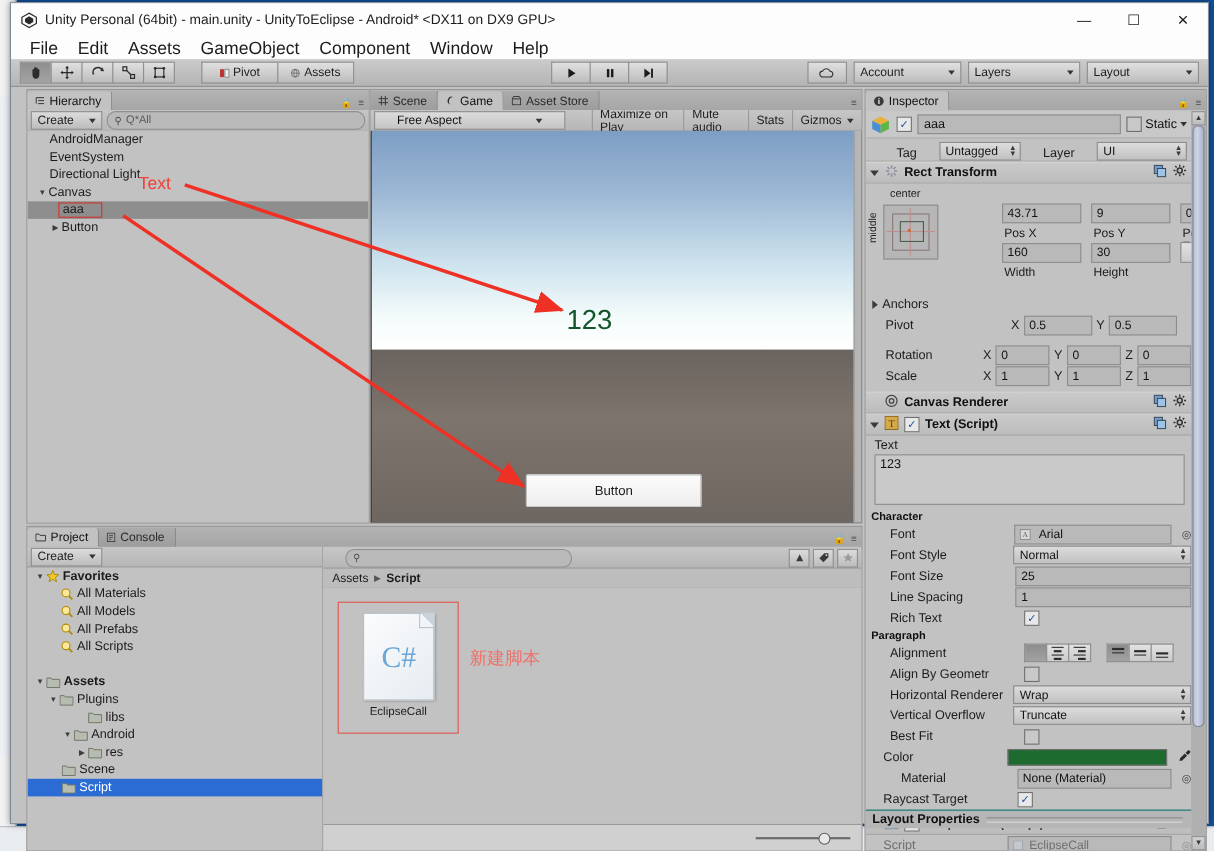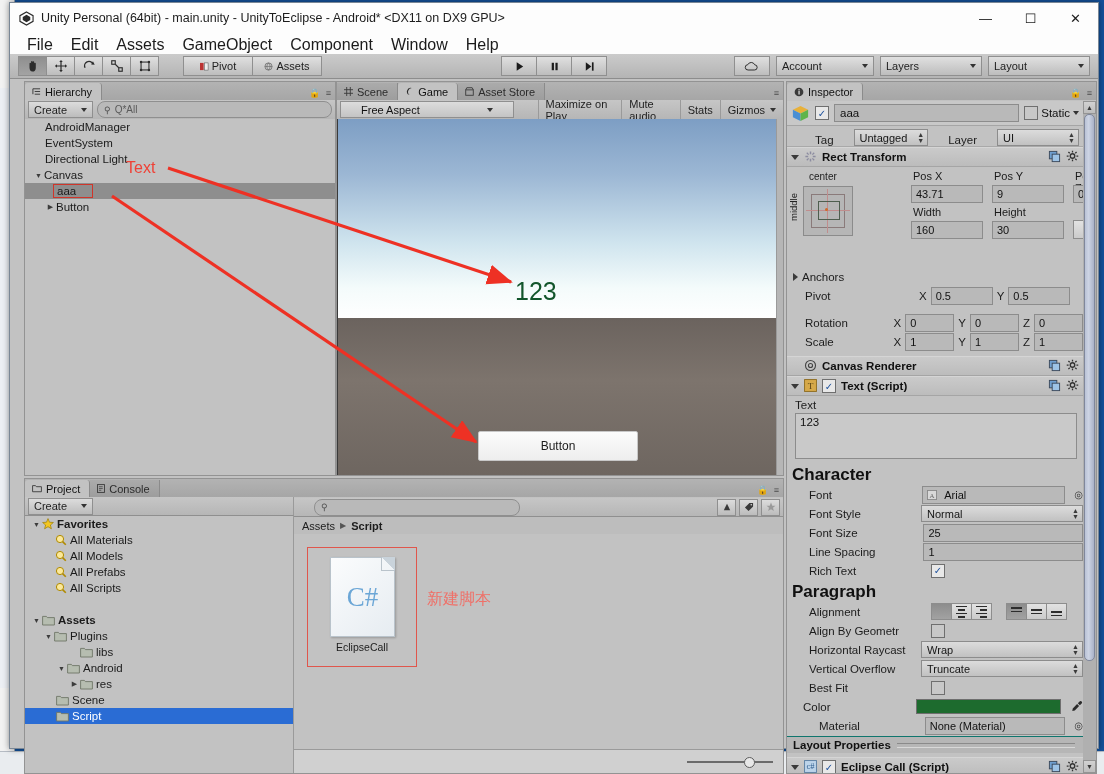--- a/index.html
+++ b/index.html
@@ -125,28 +125,28 @@
 
   .rt-grid{position:relative;height:100px;background:#c2c2c2;}
   .anchor-box{position:absolute;left:16px;top:19px;width:48px;height:48px;background:#b6b6b6;border:1px solid #8b8b8b;}
   .ab-inner{position:absolute;left:7px;top:7px;right:7px;bottom:7px;border:1px solid #8a7a7a;}
   .ab-inner2{position:absolute;left:14px;top:14px;width:20px;height:17px;border:1px solid #4e5e4e;}
   .ab-hline{position:absolute;left:2px;right:2px;top:23px;height:1px;background:#c08d8d;}
   .ab-vline{position:absolute;top:2px;bottom:2px;left:23px;width:1px;background:#c08d8d;}
   .ab-dot{position:absolute;left:21px;top:21px;width:3px;height:3px;background:#d06a2a;border-radius:50%;}
   .vlabel{position:absolute;left:1px;top:26px;font-size:9.5px;color:#222;writing-mode:vertical-rl;transform:rotate(180deg);}
   .clabel{position:absolute;left:22px;top:4px;font-size:10px;color:#222;}
-  .colhead{position:absolute;font-size:11px;color:#1a1a1a;}
+  .colhead{position:absolute;font-size:11px;color:#1a1a1a;margin-top:36px;}
   .alignbtn{width:19px;height:15px;background:linear-gradient(#e2e2e2,#cbcbcb);border:1px solid #8d8d8d;border-right:none;display:flex;align-items:center;justify-content:center;}
   .alignbtn:last-child{border-right:1px solid #8d8d8d;}
   .alignbtn.on{background:linear-gradient(#8d8d8d,#a2a2a2);}
   .abar{width:11px;height:1.5px;background:#2d2d2d;margin:1px 0;}
   .abar.sh{width:7px;}
   .colorfield{height:13px;background:#1d6b2e;border:1px solid #6e6e6e;}
-  .section-lbl{font-weight:bold;font-size:17px;color:#101010;padding-left:5px;}
+  .section-lbl{font-weight:bold;font-size:10px;color:#101010;padding-left:5px;}
   .layoutprops{position:absolute;left:0;right:13px;bottom:20px;height:16px;background:#b6b6b6;border-top:1px solid #0f766e;display:flex;align-items:center;gap:6px;padding-left:6px;}
   .lp-line{flex:1;height:3px;border-top:1px solid #8a8a8a;border-bottom:1px solid #d8d8d8;margin-right:8px;}
 
   
   .anno{position:absolute;left:0;top:0;width:1104px;height:774px;pointer-events:none;}
   .anno-text{position:absolute;left:126px;top:159px;font-size:16px;color:#ef4136;font-family:"Liberation Sans",sans-serif;}
 </style>
 </head>
 <body>
 
@@ -808,21 +808,21 @@
                 </span>
             </span>
           </div>
 
           <div class="prow">
             <span class="lbl" style="width:118px;margin-left:16px">Align By Geometr</span>
             <span class="chk"></span>
           </div>
 
           <div class="prow">
-            <span class="lbl" style="width:118px;margin-left:16px">Horizontal Raycast</span>
+            <span class="lbl" style="width:118px;margin-left:16px">Horizontal Renderer</span>
             <span class="pop" style="width:166px">
               <span>Wrap</span>
               <span class="updown">▲<br>▼</span>
             </span>
           </div>
 
           <div class="prow">
             <span class="lbl" style="width:118px;margin-left:16px">Vertical Overflow</span>
             <span class="pop" style="width:166px">
               <span>Truncate</span>

